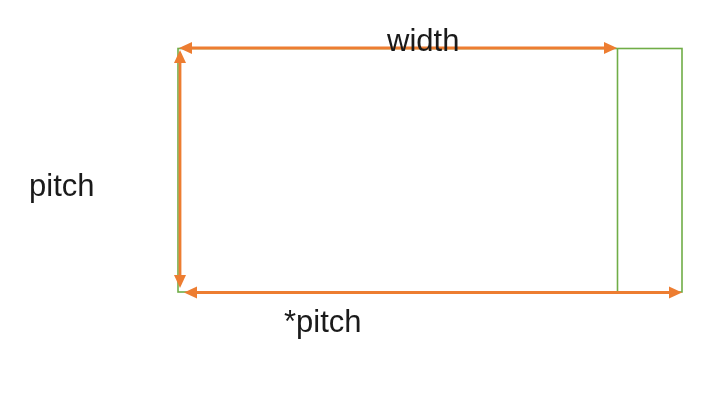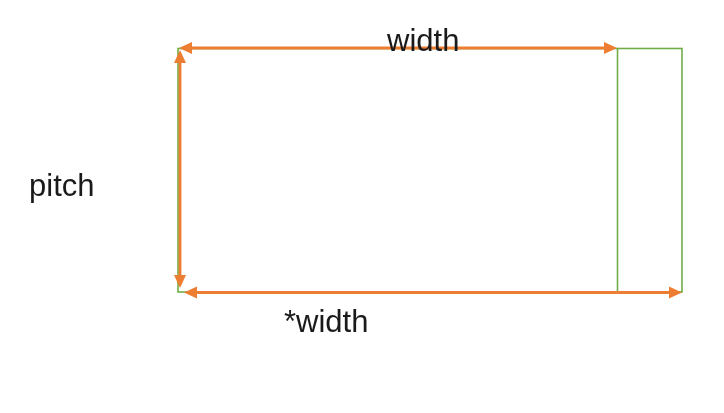--- a/index.html
+++ b/index.html
@@ -53,16 +53,16 @@
     <line x1="195" y1="292.5" x2="671" y2="292.5" stroke-width="2.8" stroke="#ED7D31"></line>
     <polygon points="184,292.5 197,286.5 197,298.5" fill="#ED7D31"></polygon>
     <polygon points="682,292.5 669,286.5 669,298.5" fill="#ED7D31"></polygon>
   </svg>
 
   <div class="label width-label">width</div>
 
   <div class="label height-label">pitch</div>
 
   <div class="label pitch-label">
-    <div>*width</div>
+    <div>*pitch</div>
   </div>
 
 </div>
 
 </body></html>

